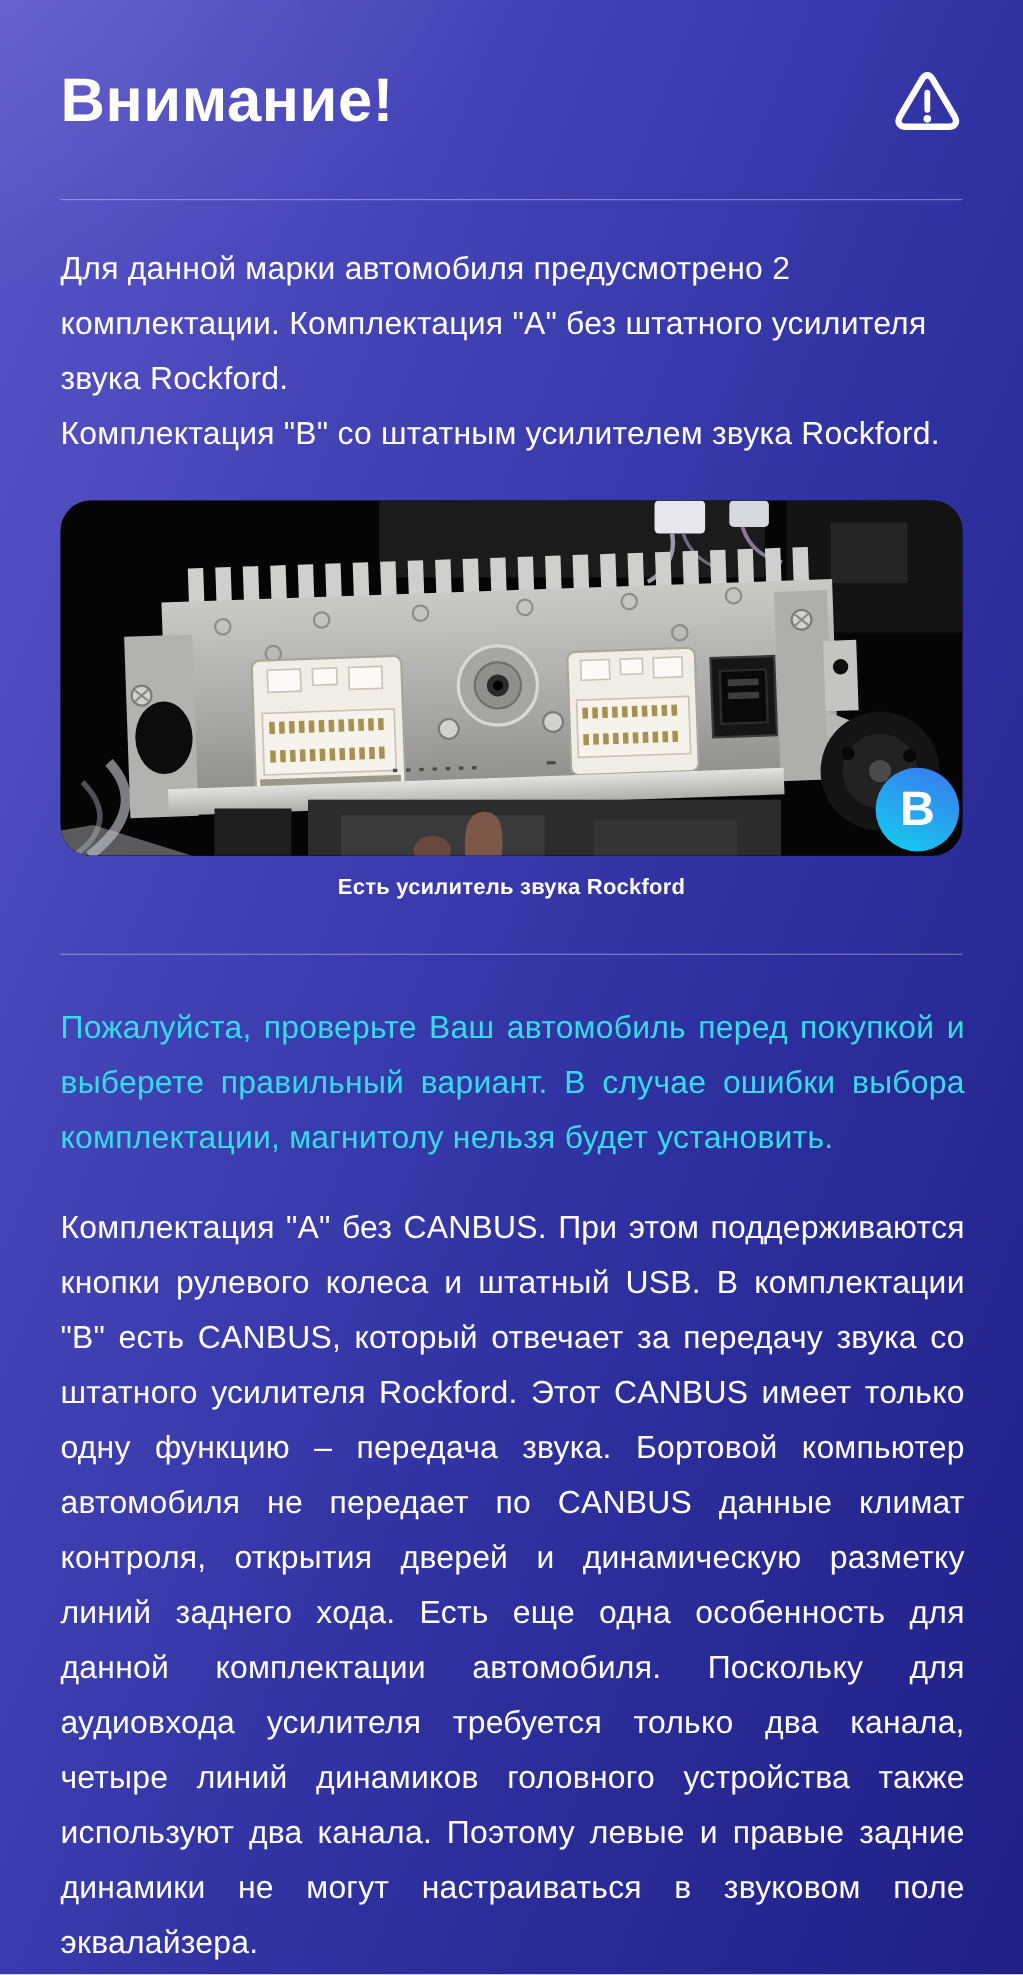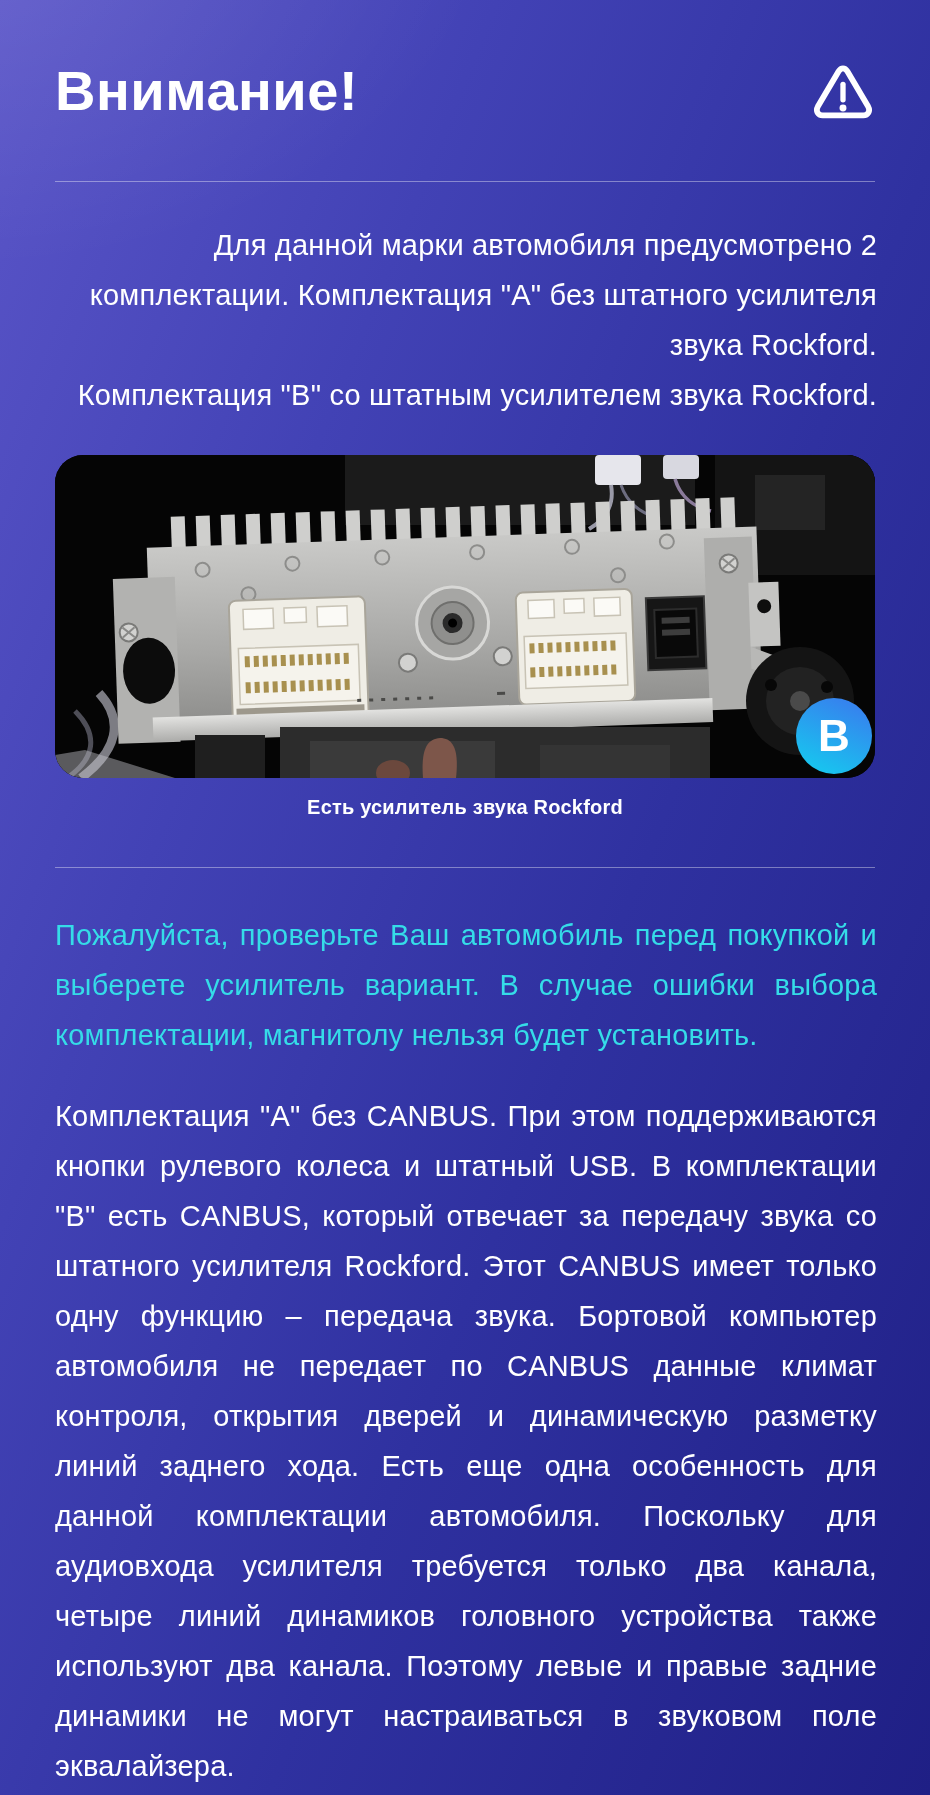--- a/index.html
+++ b/index.html
@@ -41,21 +41,20 @@
   }
   .divider-1 { top: 181px; }
   .divider-2 { top: 867px; }
   .para {
     position: absolute;
     left: 55px;
     width: 822px;
     font-size: 29px;
     line-height: 50px;
     letter-spacing: 0.2px;
-    text-align: right;
   }
   .intro-a { top: 220px; }
   .intro-b { top: 370px; }
   .photo-frame {
     position: absolute;
     left: 55px;
     top: 455px;
     width: 820px;
     height: 323px;
     border-radius: 28px;
@@ -320,17 +319,17 @@
       <circle cx="772" cy="232" r="6" fill="#070707"></circle>
       <circle cx="748" cy="282" r="6" fill="#070707"></circle>
     </svg>
     <div class="variant-badge">B</div>
   </div>
 
   <div class="photo-caption">Есть усилитель звука Rockford</div>
 
   <div class="divider divider-2"></div>
 
-  <p class="warning-note">Пожалуйста, проверьте Ваш автомобиль перед покупкой и выберете усилитель вариант. В случае ошибки выбора комплектации, магнитолу нельзя будет установить.</p>
+  <p class="warning-note">Пожалуйста, проверьте Ваш автомобиль перед покупкой и выберете правильный вариант. В случае ошибки выбора комплектации, магнитолу нельзя будет установить.</p>
 
   <p class="body-text">Комплектация "A" без CANBUS. При этом поддерживаются кнопки рулевого колеса и штатный USB. В комплектации "B" есть CANBUS, который отвечает за передачу звука со штатного усилителя Rockford. Этот CANBUS имеет только одну функцию – передача звука. Бортовой компьютер автомобиля не передает по CANBUS данные климат контроля, открытия дверей и динамическую разметку линий заднего хода. Есть еще одна особенность для данной комплектации автомобиля. Поскольку для аудиовхода усилителя требуется только два канала, четыре линий динамиков головного устройства также используют два канала. Поэтому левые и правые задние динамики не могут настраиваться в звуковом поле эквалайзера.</p>
 
 </div>
 
 </body></html>

